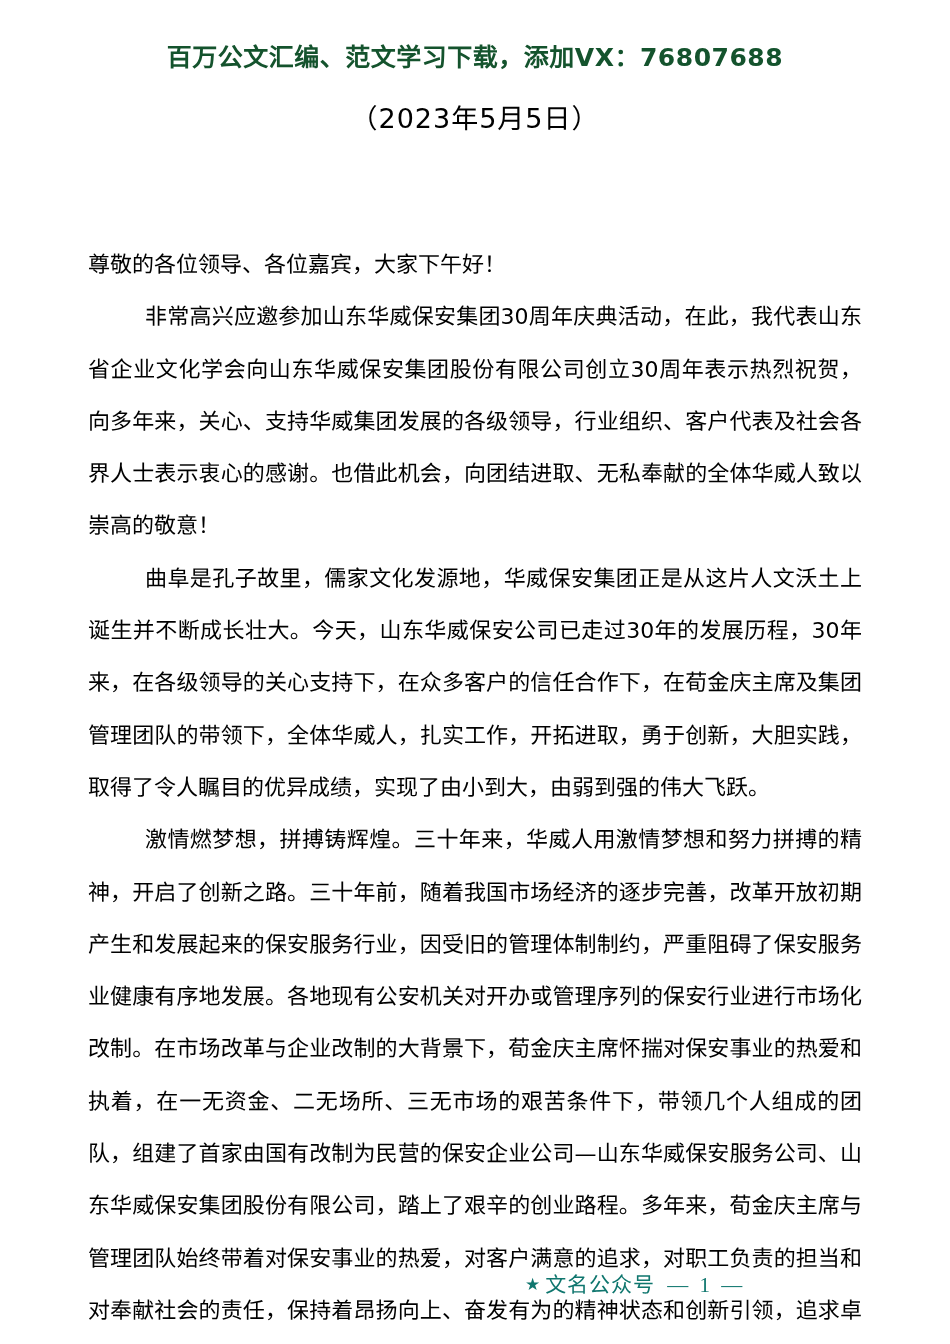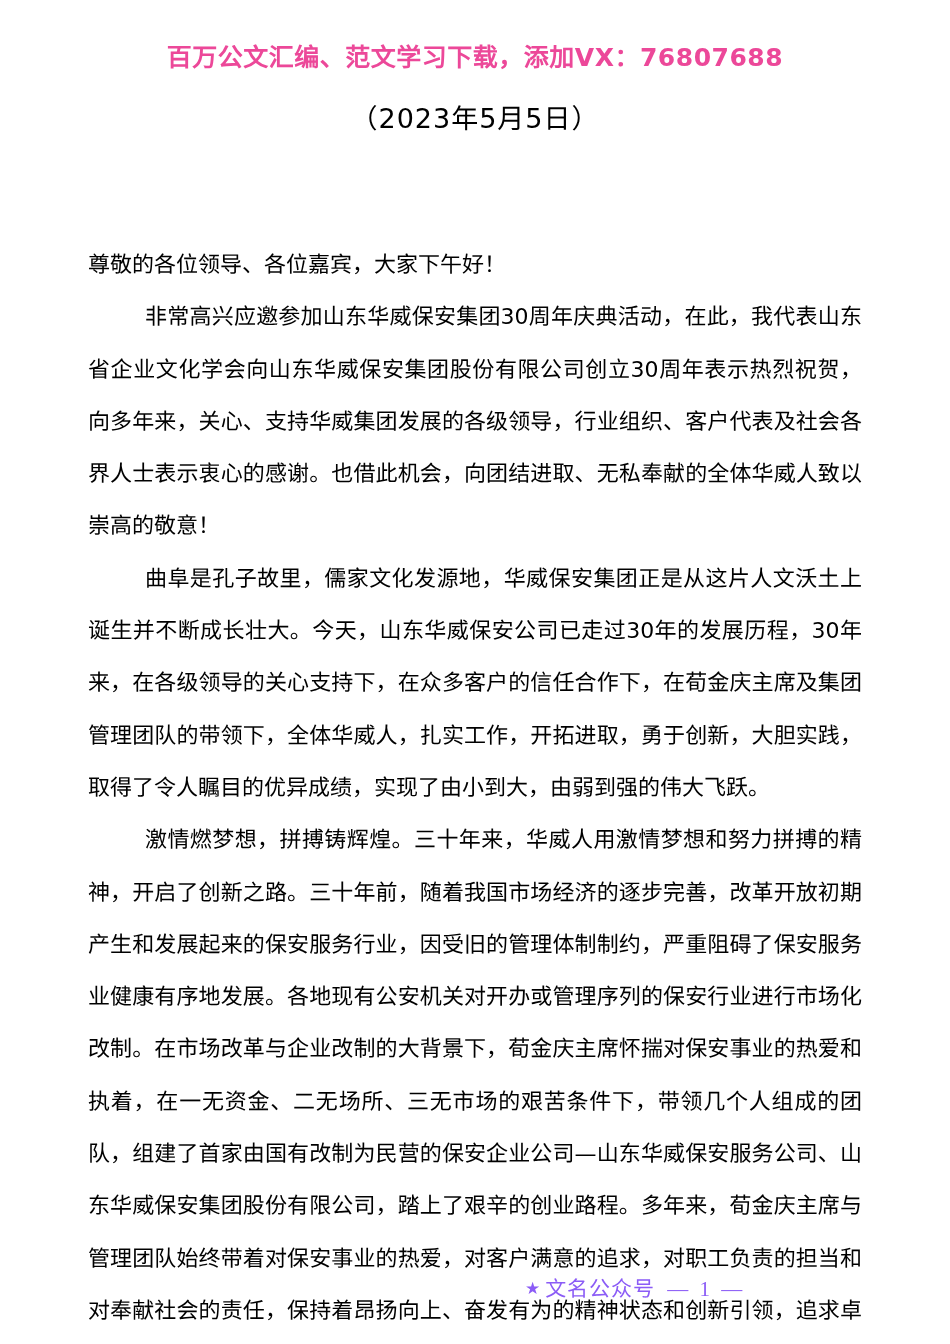--- a/index.html
+++ b/index.html
@@ -84,22 +84,22 @@
     left: 0;
     top: 1270px;
     width: 950px;
     text-align: center;
     padding-right: 0;
   }
   .footer-inner {
     display: inline-block;
     margin-left: 320px;
     font-size: 21px;
-    line-height: 36px;
-    color: #8b5cf6;
+    line-height: 28px;
+    color: #0f766e;
     white-space: nowrap;
     letter-spacing: 1px;
   }
   .footer-star {
     font-size: 17px;
     vertical-align: 2px;
     margin-right: 4px;
   }
   .footer-brand {
     margin-right: 12px;
@@ -107,21 +107,21 @@
   .footer-pageno {
     font-family: "Liberation Serif", "DejaVu Serif", serif;
     letter-spacing: 3px;
   }
 </style>
 </head>
 <body>
 
 <div class="page">
 
-  <div class="promo-banner" style="color: #ec4899;">百万公文汇编、范文学习下载，添加VX：76807688</div>
+  <div class="promo-banner" style="color: #14532d;">百万公文汇编、范文学习下载，添加VX：76807688</div>
 
   <div class="title-block">
     <div class="doc-date">（2023年5月5日）</div>
   </div>
 
   <div class="body-text">
     <p class="para">尊敬的各位领导、各位嘉宾，大家下午好！</p>
     <p class="para indent">非常高兴应邀参加山东华威保安集团30周年庆典活动，在此，我代表山东省企业文化学会向山东华威保安集团股份有限公司创立30周年表示热烈祝贺，向多年来，关心、支持华威集团发展的各级领导，行业组织、客户代表及社会各界人士表示衷心的感谢。也借此机会，向团结进取、无私奉献的全体华威人致以崇高的敬意！</p>
     <p class="para indent">曲阜是孔子故里，儒家文化发源地，华威保安集团正是从这片人文沃土上诞生并不断成长壮大。今天，山东华威保安公司已走过30年的发展历程，30年来，在各级领导的关心支持下，在众多客户的信任合作下，在荀金庆主席及集团管理团队的带领下，全体华威人，扎实工作，开拓进取，勇于创新，大胆实践，取得了令人瞩目的优异成绩，实现了由小到大，由弱到强的伟大飞跃。</p>
     <p class="para indent">激情燃梦想，拼搏铸辉煌。三十年来，华威人用激情梦想和努力拼搏的精神，开启了创新之路。三十年前，随着我国市场经济的逐步完善，改革开放初期产生和发展起来的保安服务行业，因受旧的管理体制制约，严重阻碍了保安服务业健康有序地发展。各地现有公安机关对开办或管理序列的保安行业进行市场化改制。在市场改革与企业改制的大背景下，荀金庆主席怀揣对保安事业的热爱和执着，在一无资金、二无场所、三无市场的艰苦条件下，带领几个人组成的团队，组建了首家由国有改制为民营的保安企业公司—山东华威保安服务公司、山东华威保安集团股份有限公司，踏上了艰辛的创业路程。多年来，荀金庆主席与管理团队始终带着对保安事业的热爱，对客户满意的追求，对职工负责的担当和对奉献社会的责任，保持着昂扬向上、奋发有为的精神状态和创新引领，追求卓越的工作激情，从白手起家，到艰苦创业，从服务一个单位</p>

